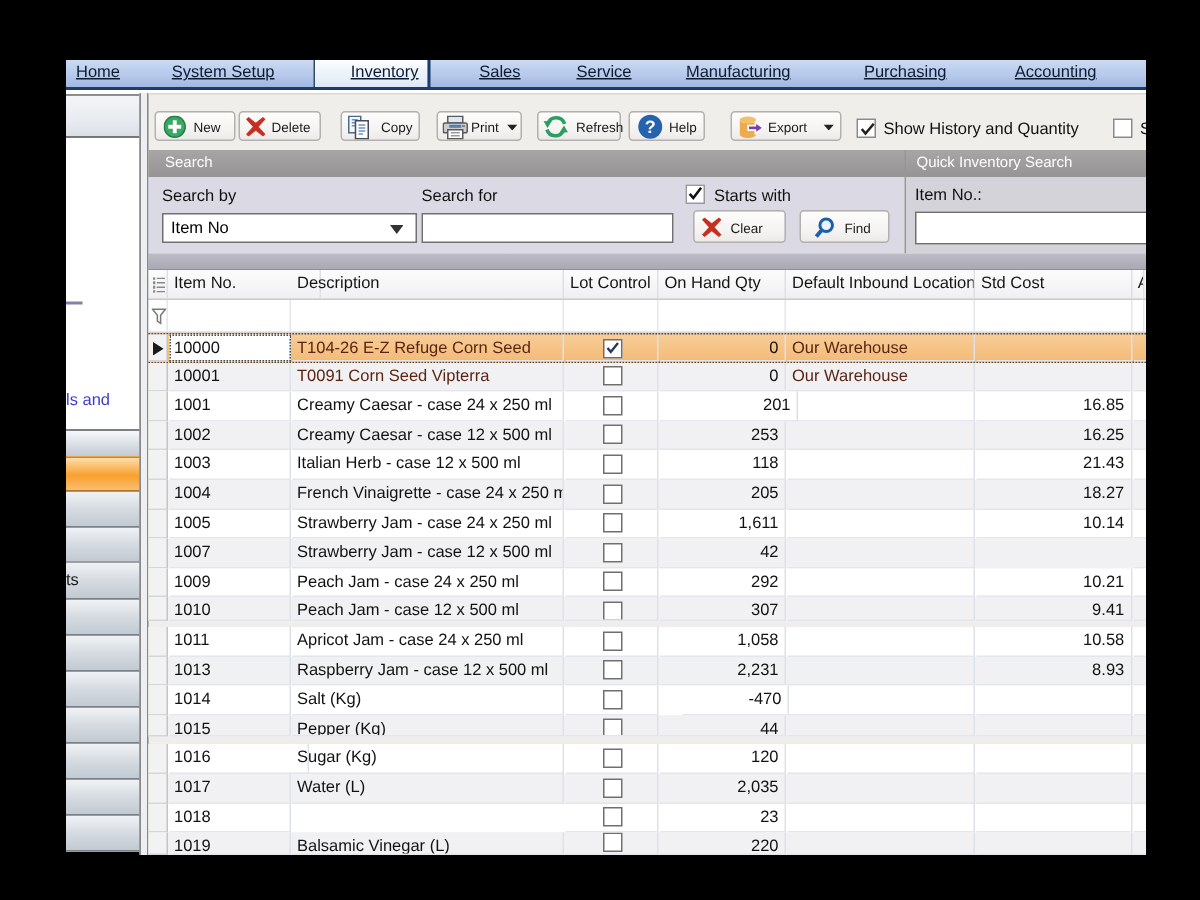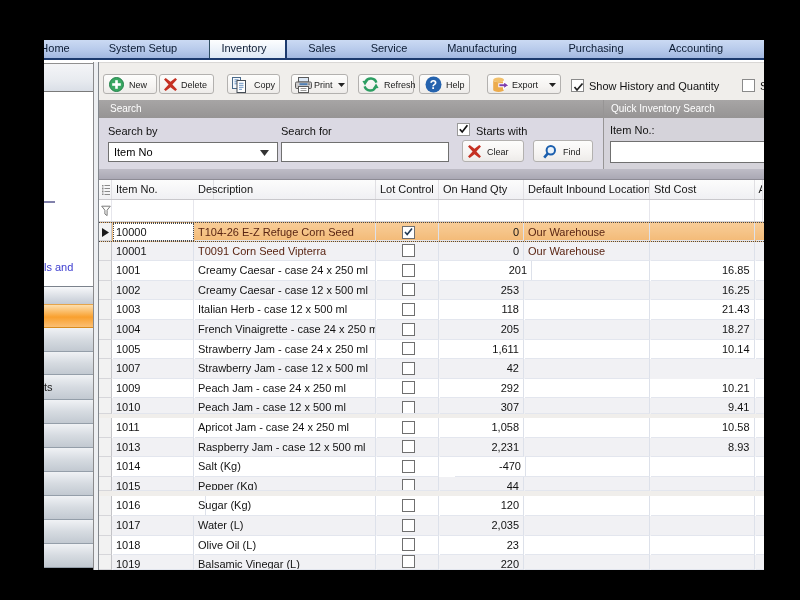--- a/index.html
+++ b/index.html
@@ -1,20 +1,20 @@
 <!DOCTYPE html>
 <html><head><meta charset="utf-8"><style>
 * { margin:0; padding:0; box-sizing:border-box; }
 html,body { width:800px; height:600px; overflow:hidden; background:#000; }
 body { font-family:"Liberation Sans", sans-serif; -webkit-font-smoothing:antialiased; }
 
 #menubar { position:absolute; left:44px; top:40px; width:720px; height:17.5px;
   background:linear-gradient(#cbdaf3,#b5c8ea 60%,#a2b8e0); }
 #menuline { position:absolute; left:44px; top:57.5px; width:720px; height:2.5px; background:#1c3a6e; }
-.tab { position:absolute; top:40px; height:17.5px; line-height:17.5px; font-size:11px; color:#0b1b33; text-align:center; }
+.tab { position:absolute; top:40px; height:17.5px; line-height:17.5px; font-size:11px; color:#0b1b33; text-align:right;text-decoration:underline; }
 #tabsel { position:absolute; left:209px; top:40px; width:78px; height:17.5px;
   background:linear-gradient(#fdfeff,#dde8f6); border-left:1px solid #2e4e62; border-right:2px solid #1c3a6e; }
 
 #whitestrip { position:absolute; left:44px; top:60px; width:720px; height:3px; background:#ffffff; }
 
 #sidehdr { position:absolute; left:44px; top:63px; width:49px; height:29px;
   background:linear-gradient(#f4f5f7,#e8ebf0 60%,#dadfe7); border-top:1px solid #909090; border-bottom:1px solid #7a7a7a; box-sizing:border-box; }
 #sidebody { position:absolute; left:44px; top:92px; width:49px; height:194px; background:#ffffff; }
 #sidedash { position:absolute; left:44px; top:201px; width:11px; height:2px; background:#8181ab; }
 #sidelink { position:absolute; left:44px; top:261px; width:49px; font-size:11px; color:#3d3dd0; }
@@ -460,21 +460,20 @@
       <span class="cb" style="left:25px;top:3px"></span>
     </div>
     <div class="c n" style="left:341.0px;width:84px">2,035</div>
     <div class="c t" style="left:426.0px;width:125px;"></div>
     <div class="c n" style="left:552.0px;width:103.5px"></div>
     <div class="c" style="left:656.5px;width:8.5px;border-right:none"></div>
   </div>
 <div class="row" style="top:536px;height:19px;background:#ffffff;">
     <div class="c sel" style="left:0;width:13px"></div>
     <div class="c t" style="left:14.0px;width:81px;">1018</div>
-    <div class="c t" style="left:96.0px;width:181px;">Olive Oil (L)</div>
     <div class="c" style="left:278.0px;width:62px">
       <span class="cb" style="left:25px;top:2px"></span>
     </div>
     <div class="c n" style="left:341.0px;width:84px">23</div>
     <div class="c t" style="left:426.0px;width:125px;"></div>
     <div class="c n" style="left:552.0px;width:103.5px"></div>
     <div class="c" style="left:656.5px;width:8.5px;border-right:none"></div>
   </div>
 <div class="row" style="top:555px;height:15px;background:#f1f1f4;">
     <div class="c sel" style="left:0;width:13px"></div>

